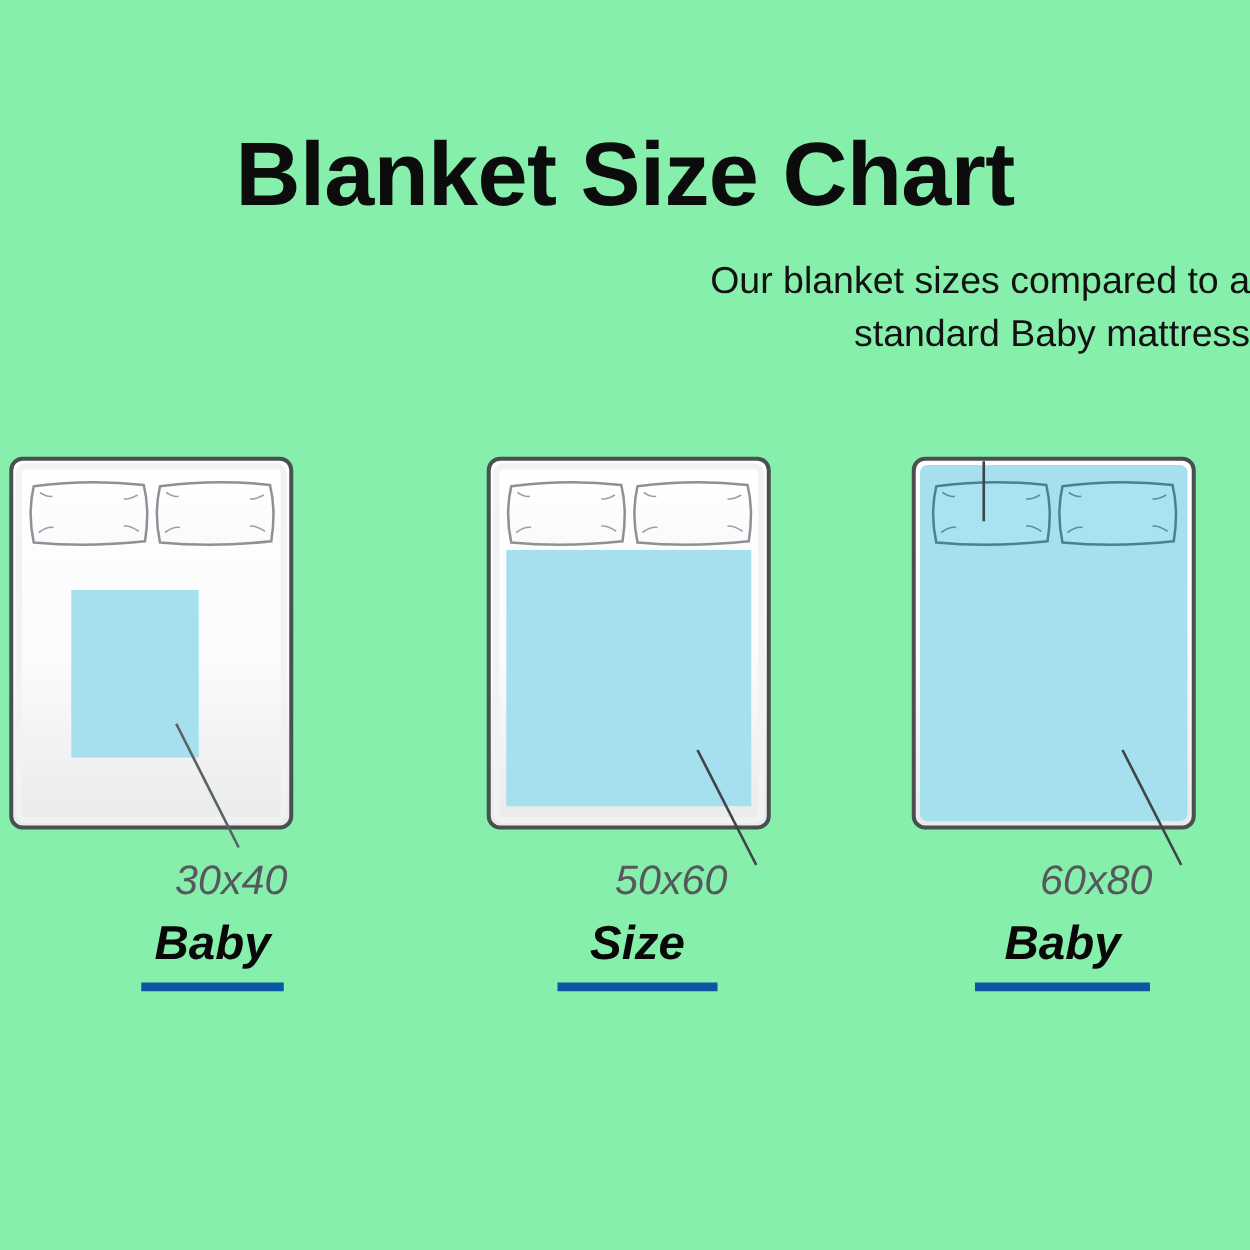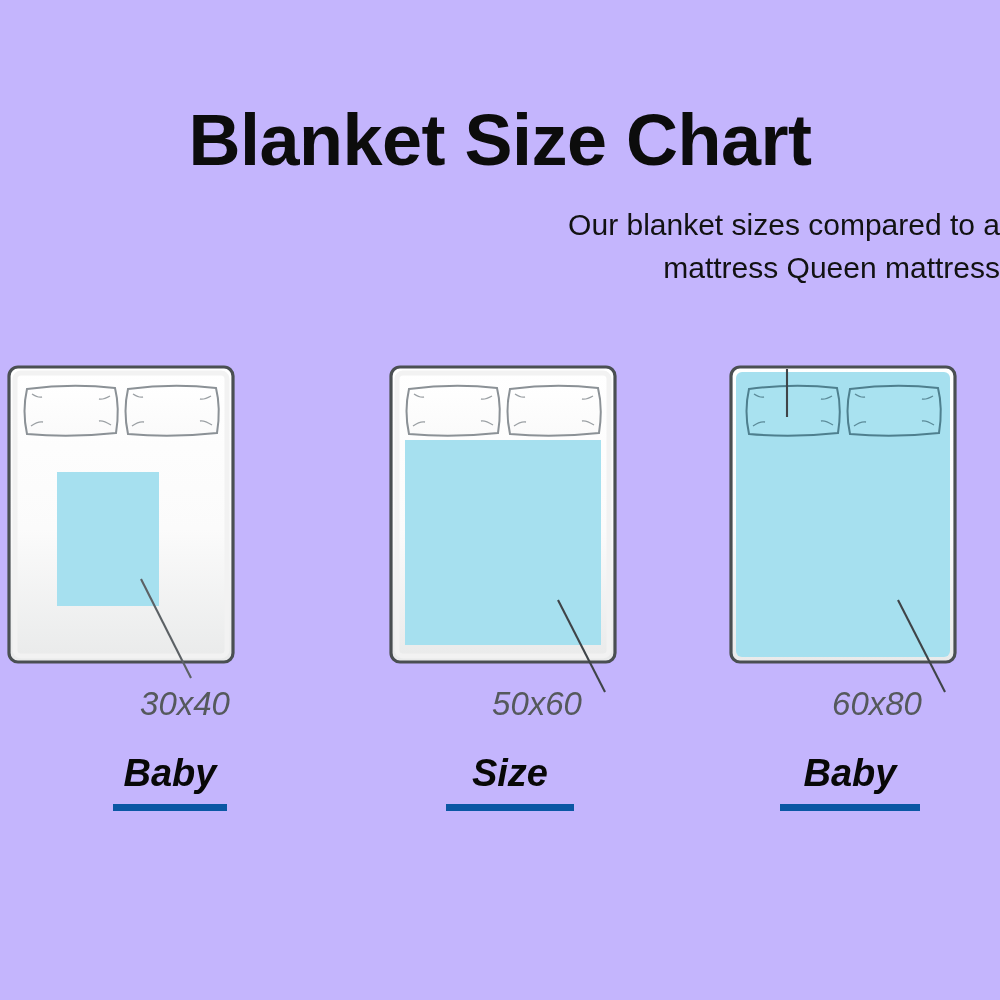--- a/index.html
+++ b/index.html
@@ -12,21 +12,21 @@
     height: 1000px;
     font-family: "Liberation Sans", sans-serif;
     color: #111111;
     overflow: hidden;
     position: relative;
   }
 
   .page {
     position: absolute;
     inset: 0;
-    background: #c4b5fd;
+    background: #86efac;
   }
 
   
   .header {
     position: absolute;
     top: 0;
     left: 0;
     width: 1000px;
     text-align: center;
   }
@@ -75,21 +75,21 @@
     position: absolute;
     top: 0;
     left: 0;
     width: 340px;
     height: 375px;
   }
 
   
   .size-name-wrap {
     position: absolute;
-    top: 394px;
+    top: 376px;
     left: 0;
     width: 340px;
     text-align: center;
   }
   .size-name {
     display: inline-block;
     font-size: 38px;
     line-height: 1.0;
     font-weight: 700;
     color: #080808;
@@ -108,21 +108,21 @@
 </style>
 </head>
 <body>
 
 <div class="page">
 
   <div class="header">
     <h1 class="chart-title">Blanket Size Chart</h1>
     <div class="chart-subtitle">
       <div>Our blanket sizes compared to a</div>
-      <div>mattress Queen mattress</div>
+      <div>standard Baby mattress</div>
     </div>
   </div>
 
   <div class="beds-row">
 
     <div class="bed-col col-0">
 
       <svg class="bed-figure" viewBox="0 0 340 375">
         <defs>
           <linearGradient id="mattGradA" x1="0" y1="0" x2="0" y2="1">

